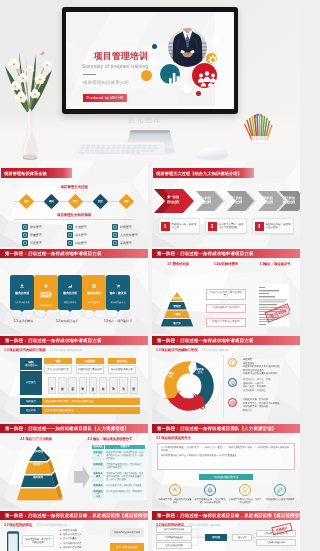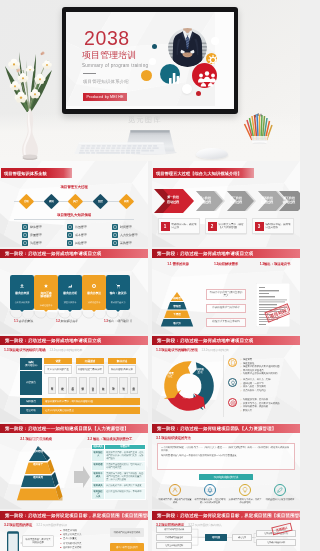--- a/index.html
+++ b/index.html
@@ -17,21 +17,21 @@
   box-shadow:0 3px 7px rgba(0,0,0,.18);}
 .mon-screen{position:absolute;left:4px;top:5px;width:168px;height:97px;overflow:hidden;background:#fbfbfb;}
 .mon-stand{position:absolute;left:58px;top:117px;width:60px;height:32px;}
 
 
 
 .scr-bg{position:absolute;inset:0;background:#fcfcfc;}
 .scr-poly{position:absolute;inset:0;opacity:.85;}
 .scr-title{position:absolute;left:16px;top:19px;}
 .num2038{font-size:19.5px;font-weight:400;color:#bf3240;letter-spacing:.6px;line-height:15px;margin-left:2px;}
-.cn-title{font-size:8.9px;font-weight:400;color:#bf3240;letter-spacing:.2px;line-height:11px;margin-top:4px;}
+.cn-title{font-size:8.9px;font-weight:700;color:#bf3240;letter-spacing:.2px;line-height:11px;margin-top:20px;text-align:right;}
 .en-title{font-size:4.6px;color:#8e8e90;letter-spacing:.25px;margin-top:2px;}
 .scr-rule{width:13px;height:1.2px;background:#8c8c8e;margin:5px 0 0 1px;}
 .scr-sub{font-size:4.4px;color:#9a9a9c;letter-spacing:.2px;margin-top:5px;margin-left:1px;}
 .scr-badge{display:inline-block;margin-top:3px;margin-left:1px;background:linear-gradient(90deg,#c8202e,#d8606c);color:#fff;font-size:3.6px;padding:1.8px 3.5px;letter-spacing:.2px;}
 .person{position:absolute;left:102px;top:16px;width:39px;height:39px;border-radius:50%;overflow:hidden;}
 .c-teal{position:absolute;left:94px;top:52px;width:20px;height:20px;border-radius:50%;background:#156b80;}
 .c-red{position:absolute;left:126px;top:51px;width:25px;height:25px;border-radius:50%;background:#cf1626;}
 .c-orange{position:absolute;left:140px;top:41px;width:11px;height:11px;border-radius:50%;background:#efa427;}
 .c-w1{position:absolute;left:116px;top:72px;width:10px;height:10px;border-radius:50%;background:#fff;box-shadow:0 1px 2px rgba(0,0,0,.07);}
 .c-w2{position:absolute;left:145px;top:25px;width:8px;height:8px;border-radius:50%;background:#fff;}
@@ -330,21 +330,20 @@
                 <path d="M15.8 24.9 C14.4 25.5 14.1 26.8 15.2 27.8 C16.4 29 18.2 29.3 19.5 29.3 C20.8 29.3 22.6 29 23.8 27.8 C24.9 26.8 24.6 25.5 23.2 24.9 C21.7 24.3 17.3 24.3 15.8 24.9Z" fill="#c59a7d"></path>
                 <g stroke="#a3775d" stroke-width=".35" fill="none" opacity=".9">
                   <path d="M16.4 26.1 C17.5 25.4 19 25.4 19.4 26.3"></path>
                   <path d="M22.6 26.1 C21.5 25.4 20 25.4 19.6 26.3"></path>
                   <path d="M17 27.6 C18 27 21 27 22 27.6"></path>
                 </g>
               </g>
             </svg>
           </div>
           <div class="scr-title">
-            <div class="num2038">2038</div>
             <div class="cn-title">项目管理培训</div>
             <div class="en-title">Summary of program training</div>
             <div class="scr-rule"></div>
             <div class="scr-sub">项目管理知识体系介绍</div>
             <div class="scr-badge">Produced by MEI HE</div>
           </div>
           <div class="c-dk"></div>
           <div class="c-w2"></div>
           <div class="c-o2"></div>
           <div class="c-o3"></div>

